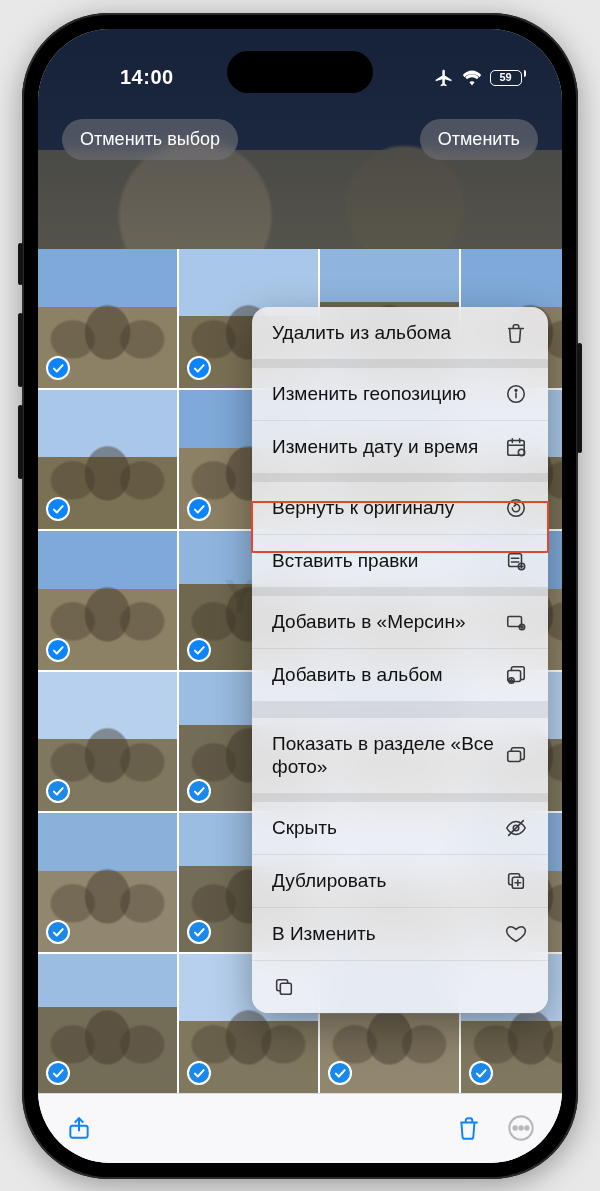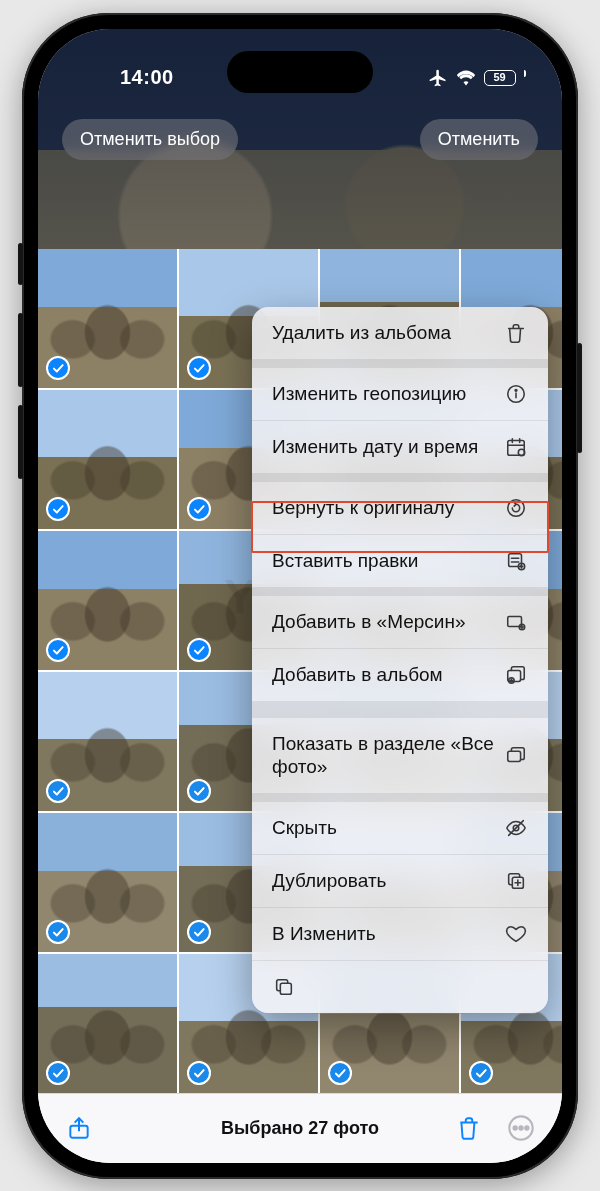--- a/index.html
+++ b/index.html
@@ -37,21 +37,21 @@
 
   
   .statusbar {
     position: absolute; top: 0; left: 0; right: 0; height: 70px;
     display: flex; align-items: center; justify-content: space-between;
     padding: 28px 36px 0 46px; z-index: 55; color:#fff;
   }
   .status-time { font-size: 20px; font-weight: 600; letter-spacing:.5px;margin-left:36px; }
   .status-right { display:flex; align-items:center; gap:8px; }
   .status-right svg { display:block; }
-  .battery { display:flex; gap:8px; }
+  .battery { display:flex; gap:2px; }
   .battery-body { width:32px; height:16px; border:1.6px solid #fff; border-radius:5px; position:relative; display:flex; align-items:center; justify-content:center; }
   .battery-body span { font-size:11px; font-weight:700; color:#fff; line-height:1; }
   .battery-cap { width:2.5px; height:7px; background:#fff; border-radius:0 2px 2px 0;}
 
   
   .header-photo {
     position:absolute; top:0; left:0; right:0; height:220px;
     background:
       linear-gradient(rgba(18,28,48,.55), rgba(40,48,60,.35)),
       radial-gradient(circle at 30% 85%, #8e8167 0 18%, transparent 19%),
@@ -485,21 +485,20 @@
         </div>
       <div class="highlight-box"></div>
 
       <div class="toolbar">
         <div class="tb-icon">
           <svg viewBox="0 0 24 24" width="26" height="26" fill="none" stroke="currentColor" stroke-width="1.8">
               <path d="M12 3v12M8 7l4-4 4 4"></path>
               <rect x="4" y="10" width="16" height="11" rx="2"></rect>
             </svg>
         </div>
-        <div class="center">Выбрано 27 фото</div>
         <div class="tb-right">
           <div class="tb-icon">
             <svg viewBox="0 0 24 24" width="26" height="26" fill="none" stroke="currentColor" stroke-width="1.8">
                 <path d="M4 7h16M9 7V5a2 2 0 0 1 2-2h2a2 2 0 0 1 2 2v2m2 0-1 13a2 2 0 0 1-2 2H8a2 2 0 0 1-2-2L5 7"></path>
               </svg>
           </div>
           <div class="tb-icon dim">
             <svg viewBox="0 0 24 24" width="28" height="28" fill="none" stroke="currentColor" stroke-width="1.8">
                 <circle cx="12" cy="12" r="10"></circle>
                 <circle cx="7" cy="12" r="1.4" fill="currentColor"></circle>

